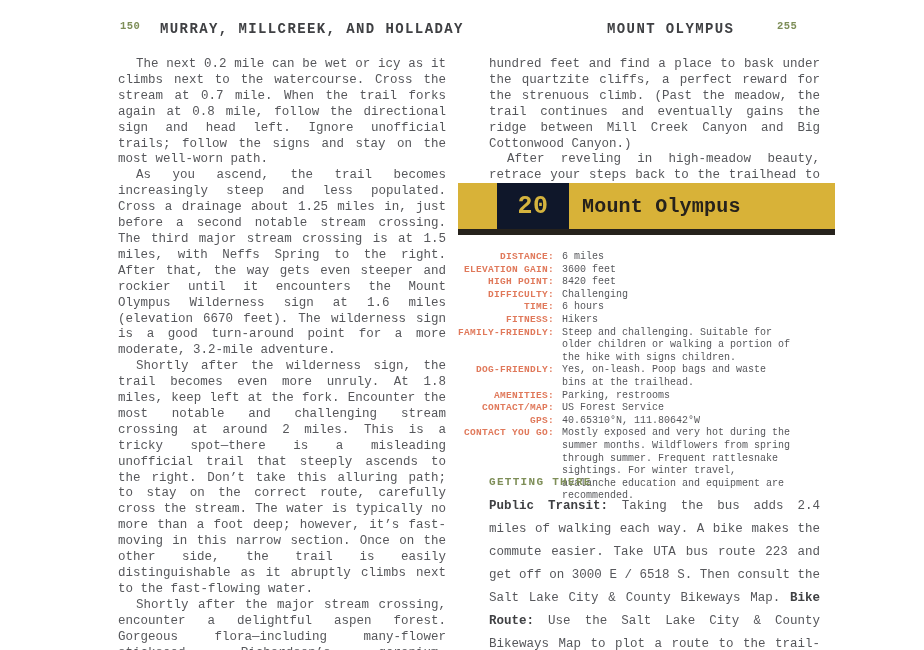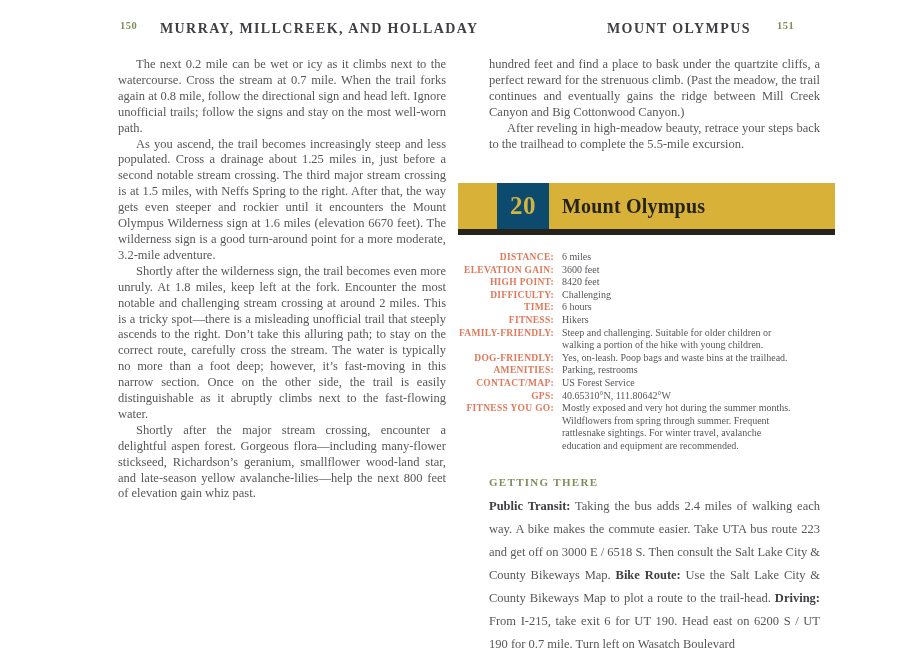--- a/index.html
+++ b/index.html
@@ -1,30 +1,30 @@
 <!DOCTYPE html>
 <html><head>
 <meta charset="utf-8">
 <style>
   html,body{margin:0;padding:0;background:#ffffff;}
   .page{
     position:relative;width:924px;height:650px;background:#ffffff;overflow:hidden;
-    font-family:Liberation Serif, serif;
+    font-family:Liberation Mono, monospace;
   }
   
   .pgnum{position:absolute;top:20px;font-size:10.5px;font-weight:bold;color:#7e8e58;letter-spacing:0.5px;}
   .runhead{position:absolute;top:21px;font-size:14px;font-weight:bold;color:#3f4043;letter-spacing:1.4px;}
   
   .col{position:absolute;color:#56575b;font-size:12.5px;line-height:15.9px;text-align:justify;}
   .col p{margin:0;}
   .col p.indent{text-indent:18px;}
   
   .banner{position:absolute;left:458px;top:183px;width:377px;height:46px;display:flex;}
   .banner .stub{width:39px;height:46px;background:#d8b238;}
-  .banner .numbox{width:52px;height:46px;background:#0c4a6e;display:flex;align-items:center;justify-content:center;}
+  .banner .numbox{width:72px;height:46px;background:#0f172a;display:flex;align-items:center;justify-content:center;}
   .banner .num{font-size:25px;font-weight:bold;color:#d4b33e;letter-spacing:0.5px;}
   .banner .main{flex:1;height:46px;background:#d8b238;display:flex;align-items:center;}
   .banner .title{font-size:20px;font-weight:bold;color:#26221c;padding-left:13px;letter-spacing:0.2px;}
   .underline{position:absolute;left:458px;top:229px;width:377px;height:6px;background:#26221c;}
   
   .stats{
     position:absolute;left:430px;top:251px;width:364px;
     display:grid;grid-template-columns:124px 232px;column-gap:8px;row-gap:0;
   }
   .stat-label{
@@ -41,21 +41,21 @@
   .bold-run{font-weight:bold;color:#3f4043;}
 </style>
 </head>
 <body>
 
 <div class="page">
 
   <span class="pgnum" style="left:120px;">150</span>
   <span class="runhead" style="left:160px;">MURRAY, MILLCREEK, AND HOLLADAY</span>
   <span class="runhead" style="left:607px;">MOUNT OLYMPUS</span>
-  <span class="pgnum" style="left:777px;">151</span>
+  <span class="pgnum" style="left:777px;">255</span>
 
   <div class="col" style="left:118px;top:57px;width:328px;">
     <p class="indent">The next 0.2 mile can be wet or icy as it climbs next to the watercourse. Cross the stream at 0.7 mile. When the trail forks again at 0.8 mile, follow the directional sign and head left. Ignore unofficial trails; follow the signs and stay on the most well-worn path.</p>
     <p class="indent">As you ascend, the trail becomes increasingly steep and less populated. Cross a drainage about 1.25 miles in, just before a second notable stream crossing. The third major stream crossing is at 1.5 miles, with Neffs Spring to the right. After that, the way gets even steeper and rockier until it encounters the Mount Olympus Wilderness sign at 1.6 miles (elevation 6670 feet). The wilderness sign is a good turn-around point for a more moderate, 3.2-mile adventure.</p>
     <p class="indent">Shortly after the wilderness sign, the trail becomes even more unruly. At 1.8 miles, keep left at the fork. Encounter the most notable and challenging stream crossing at around 2 miles. This is a tricky spot—there is a misleading unofficial trail that steeply ascends to the right. Don’t take this alluring path; to stay on the correct route, carefully cross the stream. The water is typically no more than a foot deep; however, it’s fast-moving in this narrow section. Once on the other side, the trail is easily distinguishable as it abruptly climbs next to the fast-flowing water.</p>
     <p class="indent">Shortly after the major stream crossing, encounter a delightful aspen forest. Gorgeous flora—including many-flower stickseed, Richardson’s geranium, smallflower wood-land star, and late-season yellow avalanche-lilies—help the next 800 feet of elevation gain whiz past.</p>
   </div>
 
   <div class="col" style="left:489px;top:57px;width:331px;">
     <p>hundred feet and find a place to bask under the quartzite cliffs, a perfect reward for the strenuous climb. (Past the meadow, the trail continues and eventually gains the ridge between Mill Creek Canyon and Big Cottonwood Canyon.)</p>
@@ -80,30 +80,30 @@
     <div class="stat-value">3600 feet</div>
     <div class="stat-label">HIGH POINT:</div>
     <div class="stat-value">8420 feet</div>
     <div class="stat-label">DIFFICULTY:</div>
     <div class="stat-value">Challenging</div>
     <div class="stat-label">TIME:</div>
     <div class="stat-value">6 hours</div>
     <div class="stat-label">FITNESS:</div>
     <div class="stat-value">Hikers</div>
     <div class="stat-label">FAMILY-FRIENDLY:</div>
-    <div class="stat-value">Steep and challenging. Suitable for older children or walking a portion of the hike with young children.</div>
+    <div class="stat-value">Steep and challenging. Suitable for older children or walking a portion of the hike with signs children.</div>
     <div class="stat-label">DOG-FRIENDLY:</div>
     <div class="stat-value">Yes, on-leash. Poop bags and waste bins at the trailhead.</div>
     <div class="stat-label">AMENITIES:</div>
     <div class="stat-value">Parking, restrooms</div>
     <div class="stat-label">CONTACT/MAP:</div>
     <div class="stat-value">US Forest Service</div>
     <div class="stat-label">GPS:</div>
     <div class="stat-value">40.65310°N, 111.80642°W</div>
-    <div class="stat-label">FITNESS YOU GO:</div>
+    <div class="stat-label">CONTACT YOU GO:</div>
     <div class="stat-value">Mostly exposed and very hot during the summer months. Wildflowers from spring through summer. Frequent rattlesnake sightings. For winter travel, avalanche education and equipment are recommended.</div>
   </div>
 
   <div class="getting">
     <h3>GETTING THERE</h3>
     <p><span class="bold-run">Public Transit:</span><span> Taking the bus adds 2.4 miles of walking each way. A bike makes the commute easier. Take UTA bus route 223 and get off on 3000 E / 6518 S. Then consult the Salt Lake City &amp; County Bikeways Map. </span><span class="bold-run">Bike Route:</span><span> Use the Salt Lake City &amp; County Bikeways Map to plot a route to the trail-head. </span><span class="bold-run">Driving:</span><span> From I-215, take exit 6 for UT 190. Head east on 6200 S / UT 190 for 0.7 mile. Turn left on Wasatch Boulevard</span></p>
   </div>
 
 </div>
 

